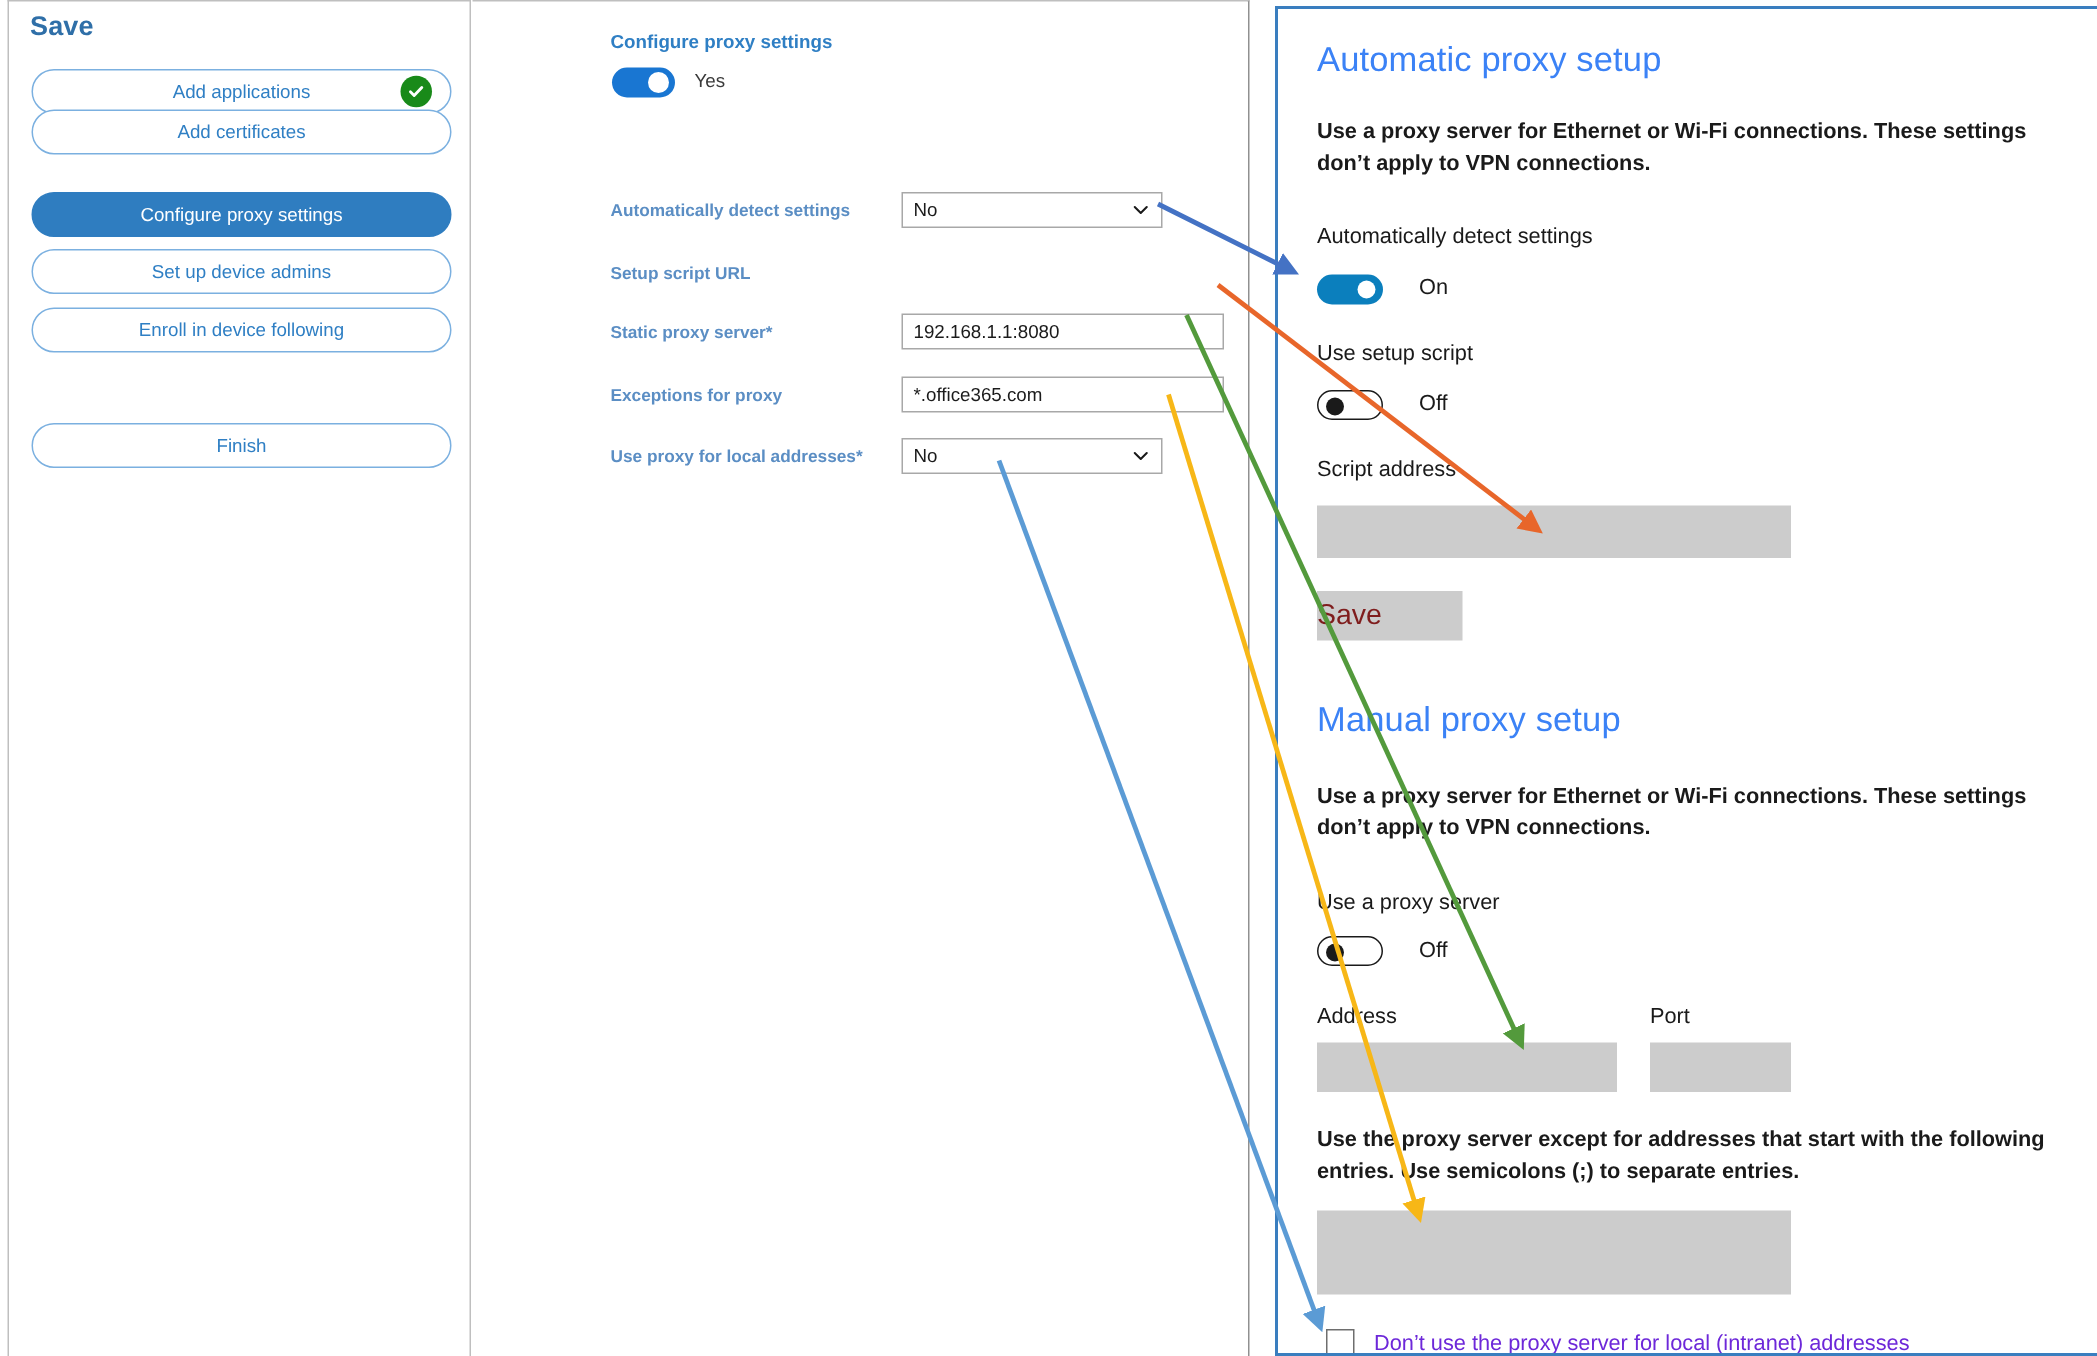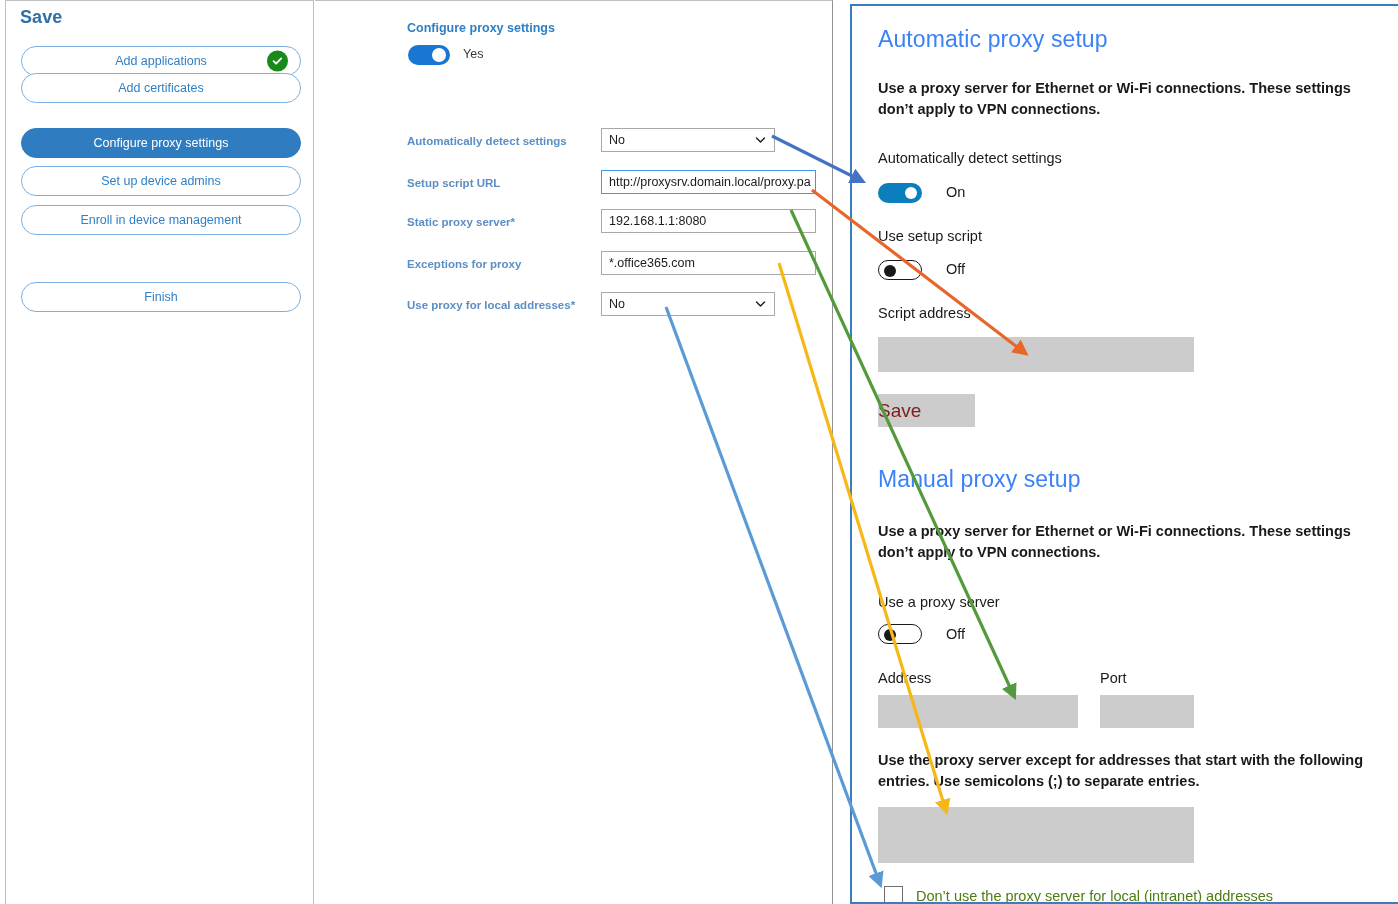--- a/index.html
+++ b/index.html
@@ -128,21 +128,21 @@
   .win-box{position:absolute;background:#cccccc;}
   .win-btn{
     position:absolute;background:#cccccc;
     display:flex;align-items:center;justify-content:flex-start;
     font-size:19px;color:#7f1d1d;
   }
   .win-check{
     position:absolute;width:19px;height:19px;
     border:1.6px solid #6e6e6e;background:#fff;box-sizing:border-box;
   }
-  .win-check-lbl{position:absolute;font-size:14.5px;color:#4d7c0f;white-space:nowrap;}
+  .win-check-lbl{position:absolute;font-size:14.5px;color:#6d28d9;white-space:nowrap;}
 
   
   #arrows{position:absolute;left:0;top:0;width:1398px;height:904px;pointer-events:none;}
 </style>
 </head>
 <body>
 
 <div id="root">
 
   <div class="steps-panel">
@@ -163,21 +163,21 @@
 
     <div class="step-btn active" style="top:127px">
       <span>Configure proxy settings</span>
     </div>
 
     <div class="step-btn" style="top:165px">
       <span>Set up device admins</span>
     </div>
 
     <div class="step-btn" style="top:204px">
-      <span>Enroll in device management</span>
+      <span>Enroll in device following</span>
     </div>
 
 
     <div class="step-btn" style="top:281px">
       <span>Finish</span>
     </div>
   </div>
 
   <div class="mid-panel">
 
@@ -195,23 +195,20 @@
       <span>No</span>
       <span class="chev">
         <svg width="11" height="11" viewBox="0 0 11 11">
             <path d="M1.5 3.5 L5.5 7.5 L9.5 3.5" stroke="#1b1b1b" stroke-width="1.4" fill="none" stroke-linecap="round" stroke-linejoin="round"></path>
           </svg>
       </span>
     </div>
 
     <div class="f-label" style="top:176px">
       <span>Setup script URL</span>
-    </div>
-    <div class="f-field text focus" style="top:169px">
-      <span>http://proxysrv.domain.local/proxy.pa</span>
     </div>
 
     <div class="f-label" style="top:215px">
       <span>Static proxy server</span><span class="req">*</span>
     </div>
     <div class="f-field text" style="top:208px">
       <span>192.168.1.1:8080</span>
     </div>
 
     <div class="f-label" style="top:257px">

